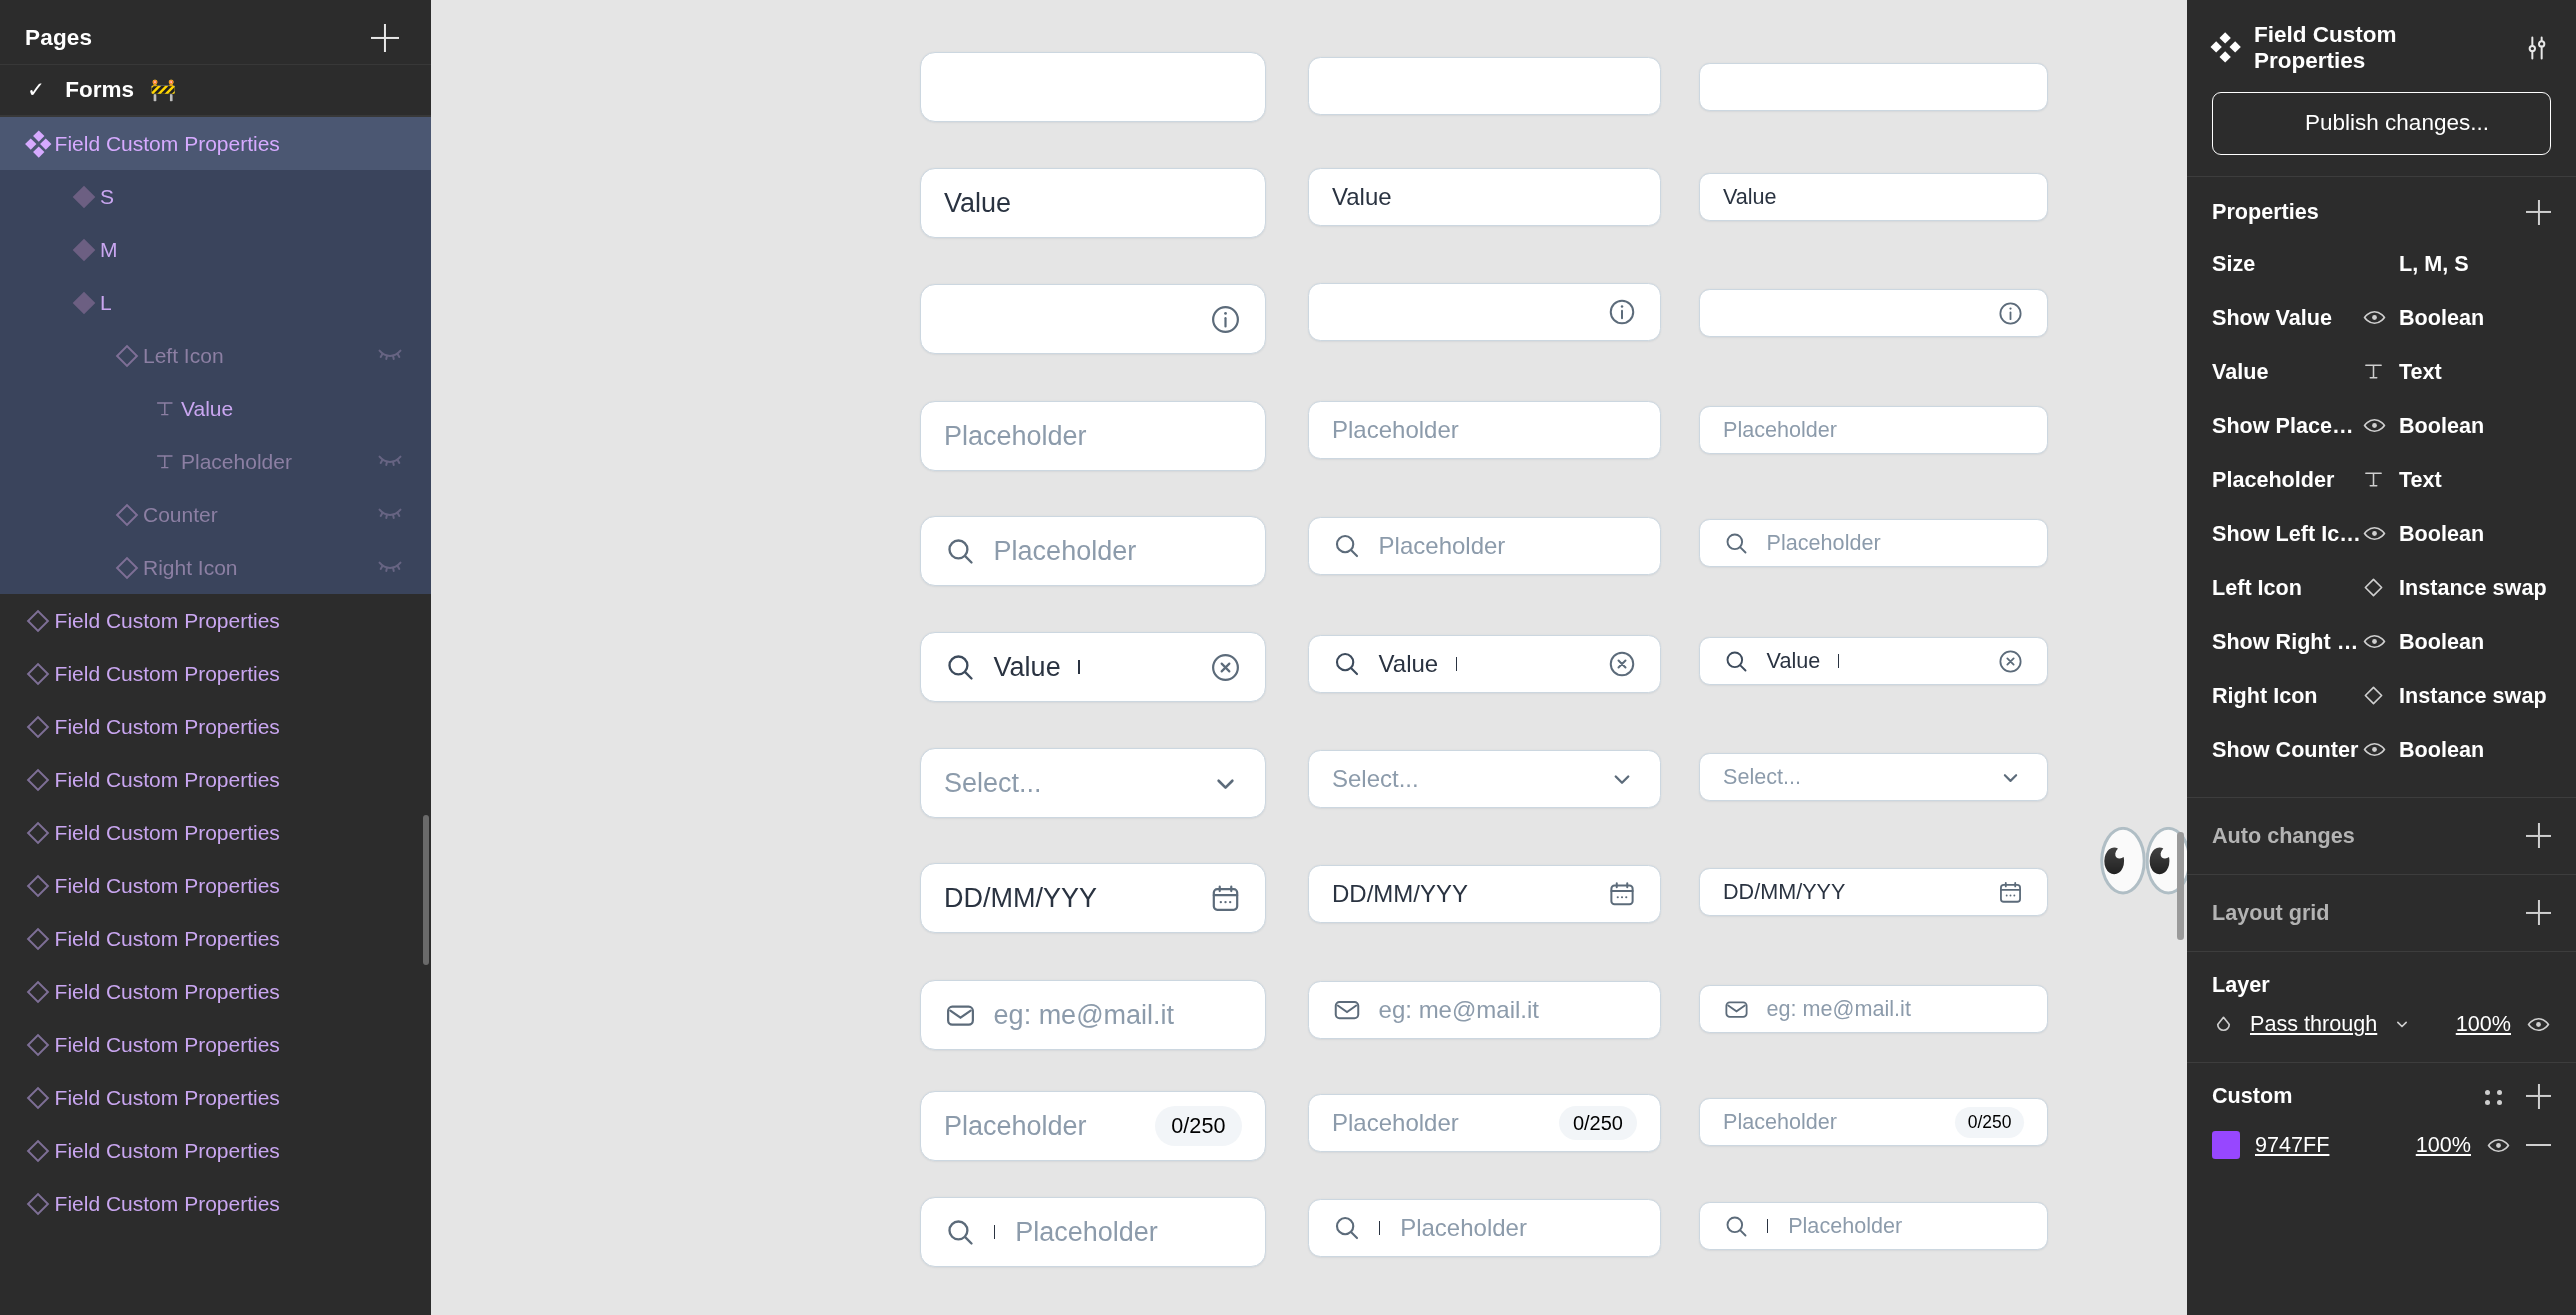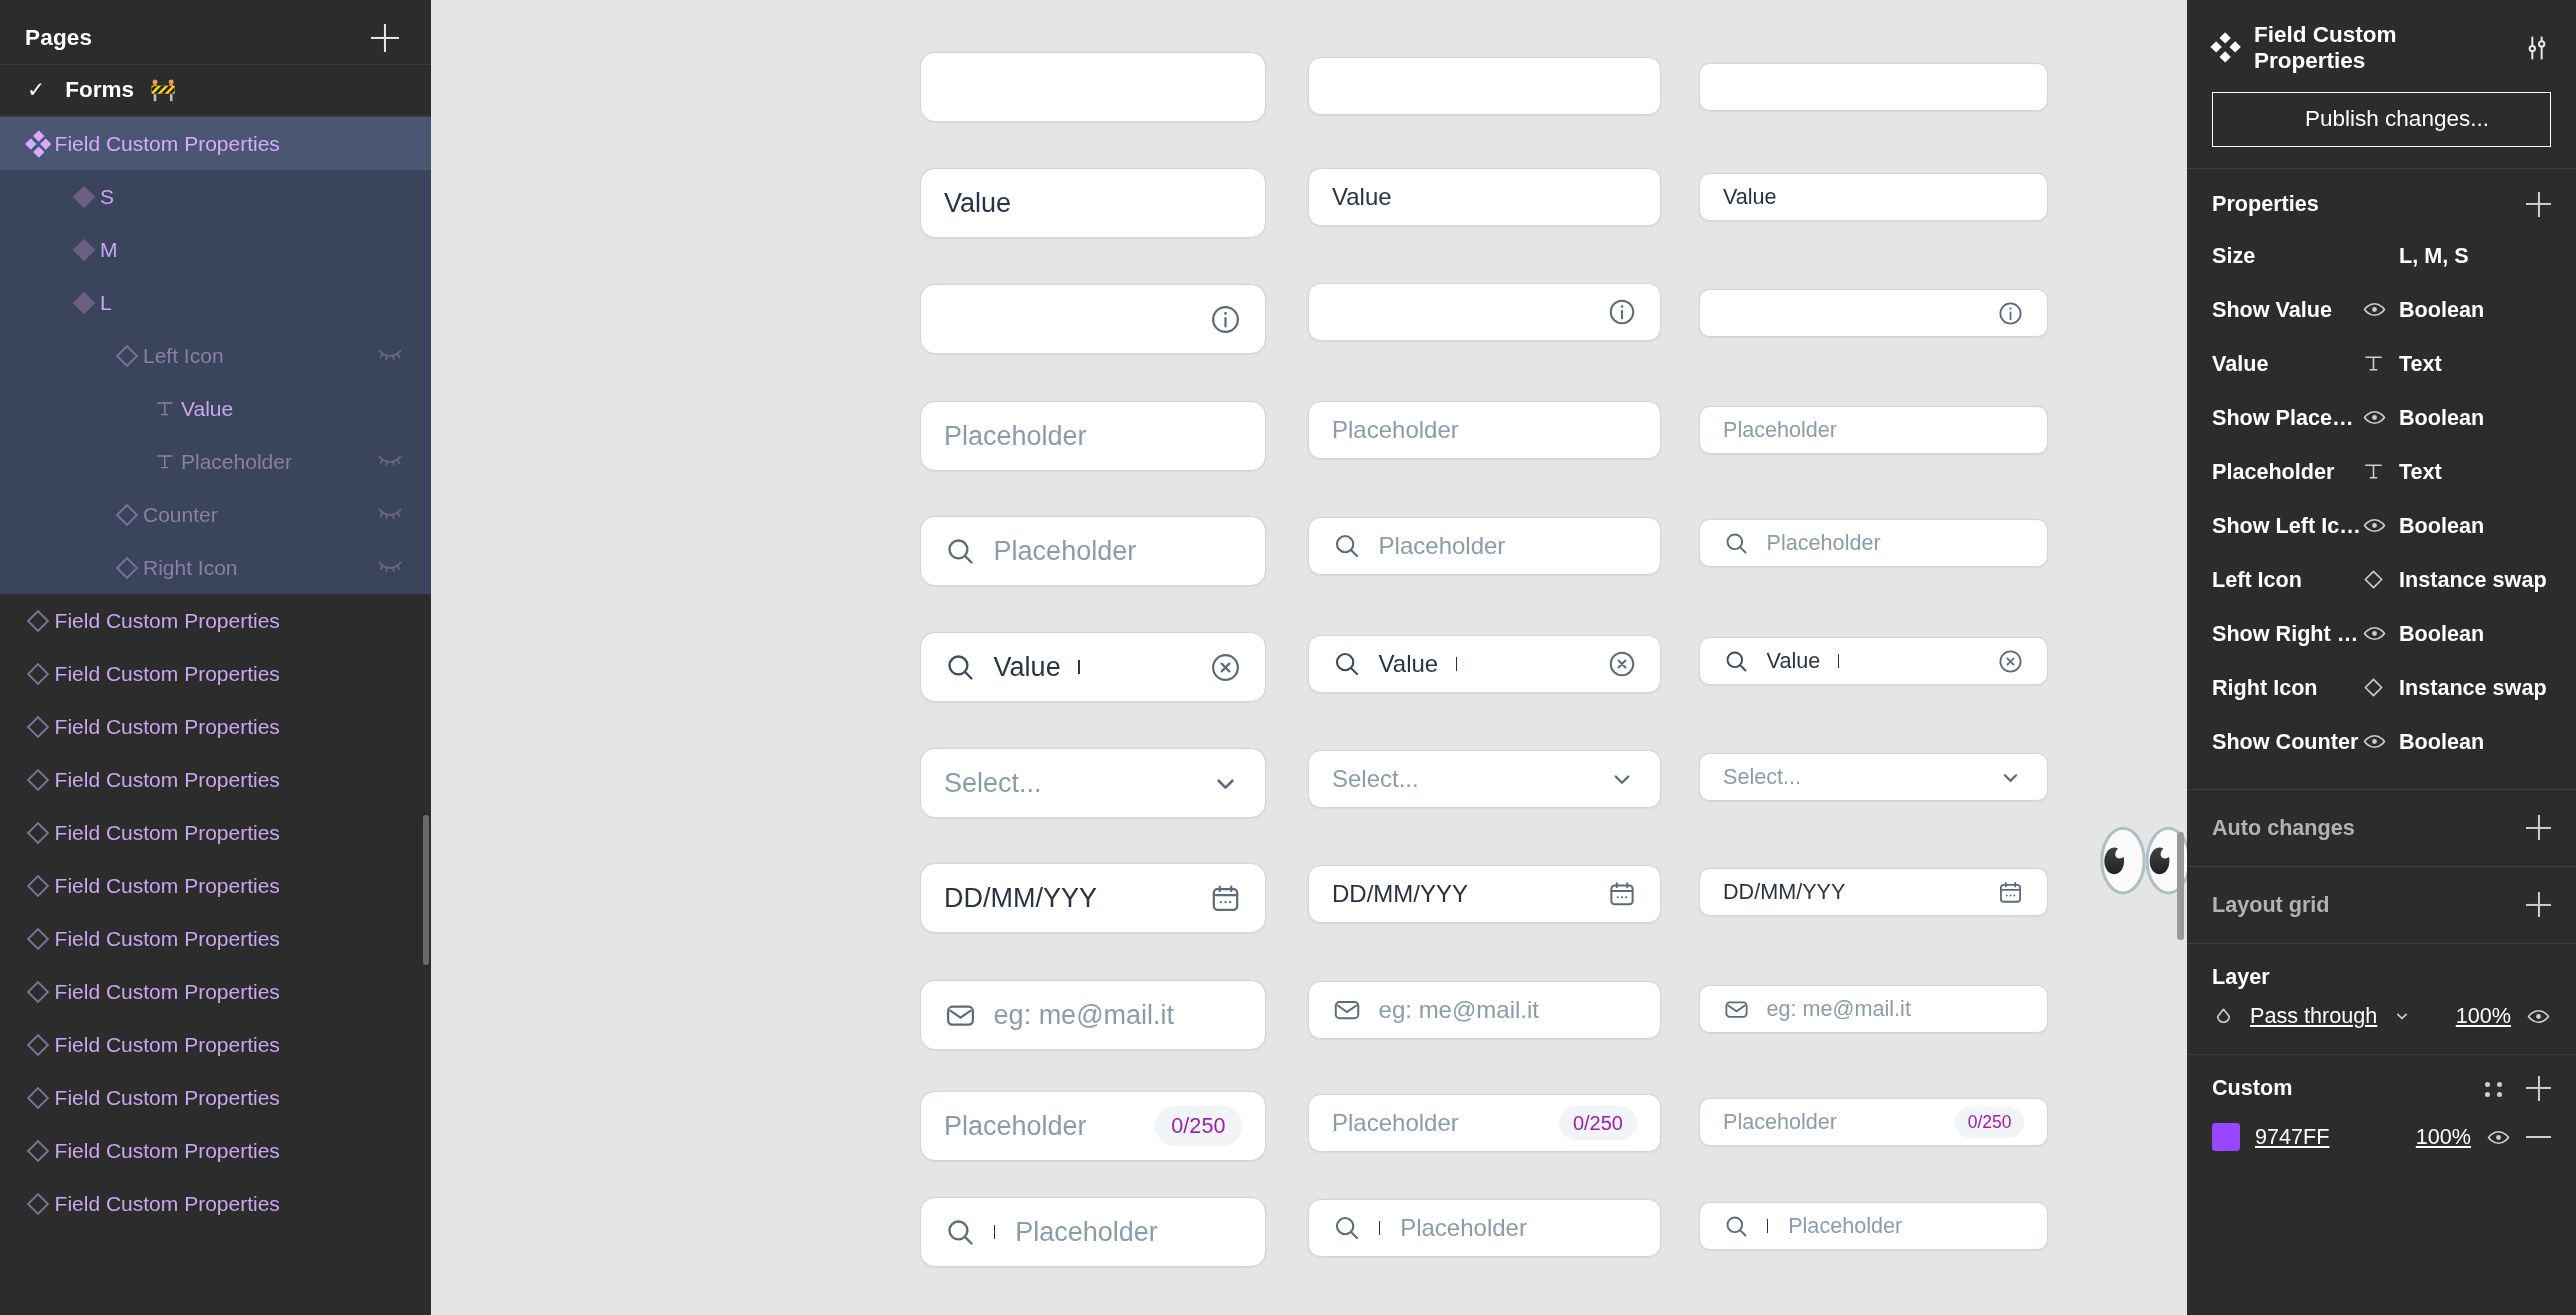--- a/index.html
+++ b/index.html
@@ -105,21 +105,21 @@
   .fld.sz-m { height: 58px; border-radius: 12.5px; }
   .fld.sz-s { height: 48px; border-radius: 10.8px; }
   .fld-text { font-size: 27px; color: #2a3341; white-space: nowrap; }
   .fld.sz-m .fld-text { font-size: 24px; }
   .fld.sz-s .fld-text { font-size: 21.6px; }
   .fld-text.ph { color: #8c9bab; }
   .spacer { flex: 1; }
   .caret { display:inline-block; width: 1.7px; height: 1em; background: #2a3341; vertical-align: -1.7px; margin-left:0.8px;}
   .caret.lead { margin-right: 3.3px; margin-left: 0; }
   .counter-badge {
-    background: #f2f5f8; color: #a21caf; border-radius: 831px;
+    background: #f2f5f8; color: #000000; border-radius: 831px;
     padding: 6.7px 16.6px; font-size: 21.6px; white-space: nowrap;
   }
   .fld.sz-m .counter-badge { font-size: 20px; padding: 5.8px 14px; }
   .fld.sz-s .counter-badge { font-size: 17.5px; padding: 5px 12.5px; }
 
   svg.ic { display: block; }
   .eyes-emoji { position: absolute; font-size: 83px; line-height: 1; }
 
   .canvas-scroll {
     position: absolute; right: 3.3px; top: 832px; width: 6.7px; height: 108px;
@@ -133,22 +133,22 @@
     display: flex; flex-direction: column;
   }
   .rp-section { border-bottom: 1.7px solid #3d3d3d; }
   .rp-head {
     display: flex; align-items: center; gap: 15px;
     padding: 21.6px 25px 0 25px;
   }
   .rp-title { font-size: 22.5px; font-weight: bold; flex: 1; }
   .rp-pub {
     margin: 18.3px 25px 21.6px 25px;
-    border: 1.7px solid #fff; border-radius: 0;
-    height: 55px; display: flex; align-items: center; justify-content: center;
+    border: 1.7px solid #fff; border-radius: 9px;
+    height: 63px; display: flex; align-items: center; justify-content: center;
     font-size: 22.5px; cursor: pointer; padding-left: 31px;
   }
   .rp-grouphead {
     display: flex; align-items: center;
     padding: 21.6px 25px 11.6px 25px;
     font-size: 21.6px; font-weight: bold;
   }
   .rp-grouphead .gh-label { flex: 1; }
   .rp-grouphead.dim .gh-label { color: #b3b3b3; }
   .rp-prop {

